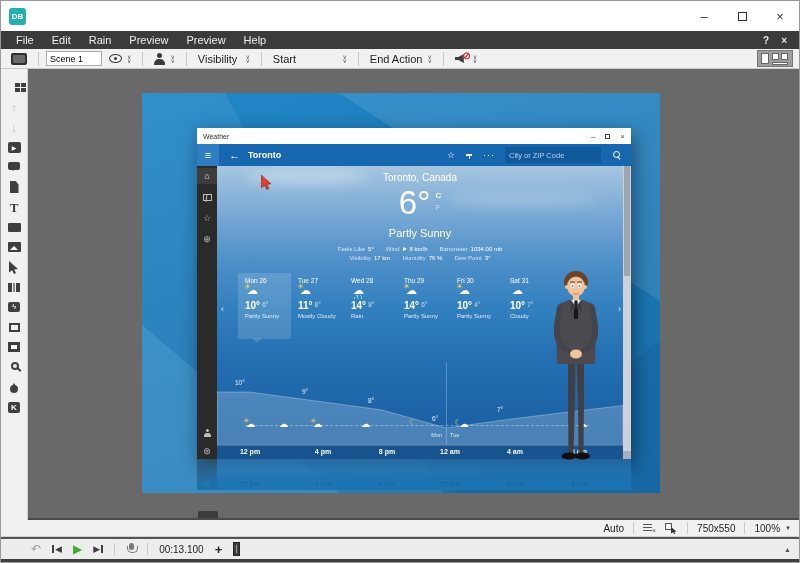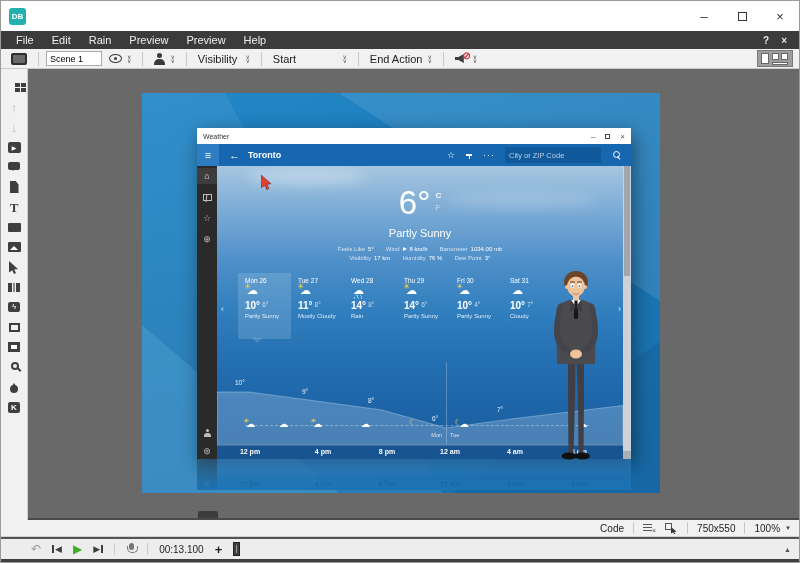--- a/index.html
+++ b/index.html
@@ -429,20 +429,21 @@
             </div>
 
             <div class="wcontent">
               <div class="cloudblob" style="left:30px;top:2px;width:120px;height:18px;"></div>
               <div class="cloudblob" style="left:230px;top:26px;width:150px;height:16px;opacity:.6"></div>
 
               <svg class="red-cursor" viewBox="0 0 10 14">
                 <path d="M0,0 L9,8.2 L5.4,8.7 L7.2,12.6 L5.2,13.5 L3.4,9.6 L0,12 Z" fill="#e0402f" stroke="#8d1d12" stroke-width="0.6"></path>
               </svg>
 
+              <div class="loc">Toronto, Canada</div>
               <div class="temp-wrap">
                 <span class="temp-big">6°</span>
                 <span class="units">
                   <span class="u-c">C</span>
                   <span class="u-f">F</span>
                 </span>
               </div>
               <div class="cond">Partly Sunny</div>
 
               <div class="details">
@@ -654,21 +655,21 @@
           <polygon points="31.5,95 39,95 39,130 38.5,184 33.5,184 33,130" fill="#3f3f45"></polygon>
           <ellipse cx="24" cy="187" rx="7.5" ry="3.6" fill="#101010"></ellipse>
           <ellipse cx="37.5" cy="187" rx="7.5" ry="3.6" fill="#101010"></ellipse>
         </svg>
       </div>
       <div class="ws-handle"></div>
     </div>
   </div>
 
   <div class="statusbar">
-    <span class="status-btn">Code</span>
+    <span class="status-btn">Auto</span>
     <span class="ssep"></span>
     <span class="ic-notes">
         <span class="lines"></span>
         <span class="nx">×</span>
       </span>
     <span class="ic-curbox">
       <svg width="13" height="11" viewBox="0 0 13 11">
           <rect x="0.5" y="0.5" width="6" height="6" fill="none" stroke="#555"></rect>
           <path d="M6,4 L11.5,8.6 L9.2,8.9 L10.3,11 L9,11 L8.2,9.2 L6,10.6 Z" fill="#333"></path>
         </svg>

